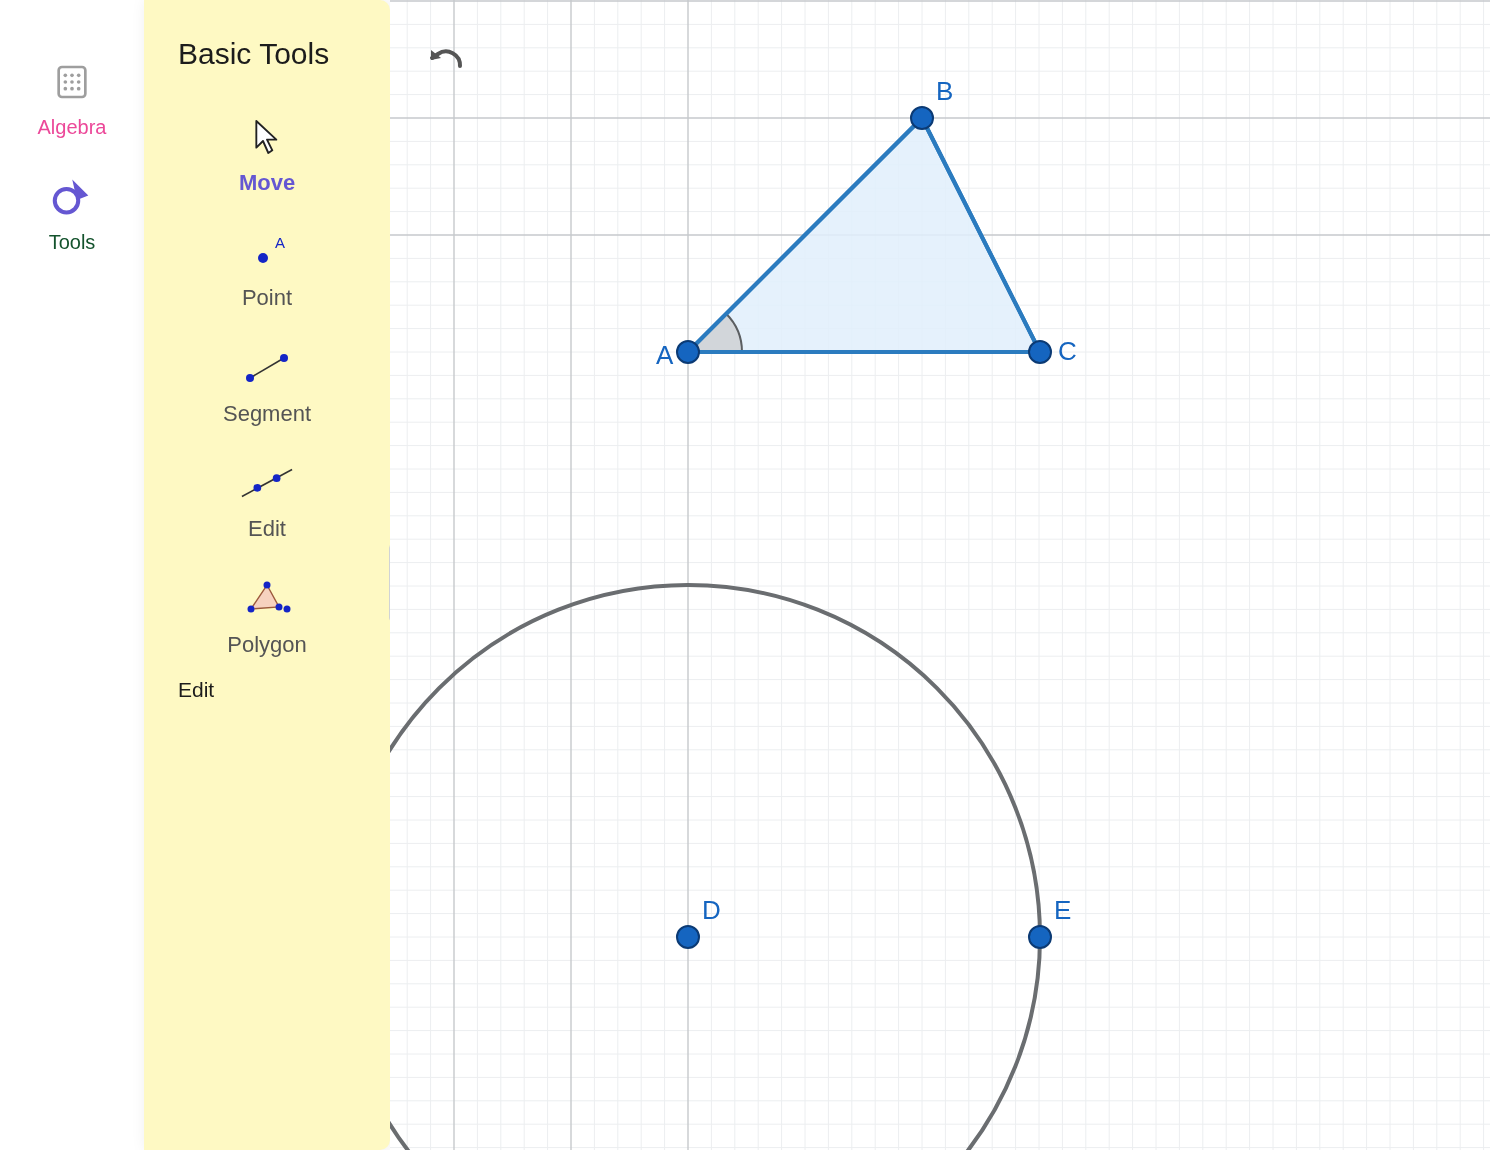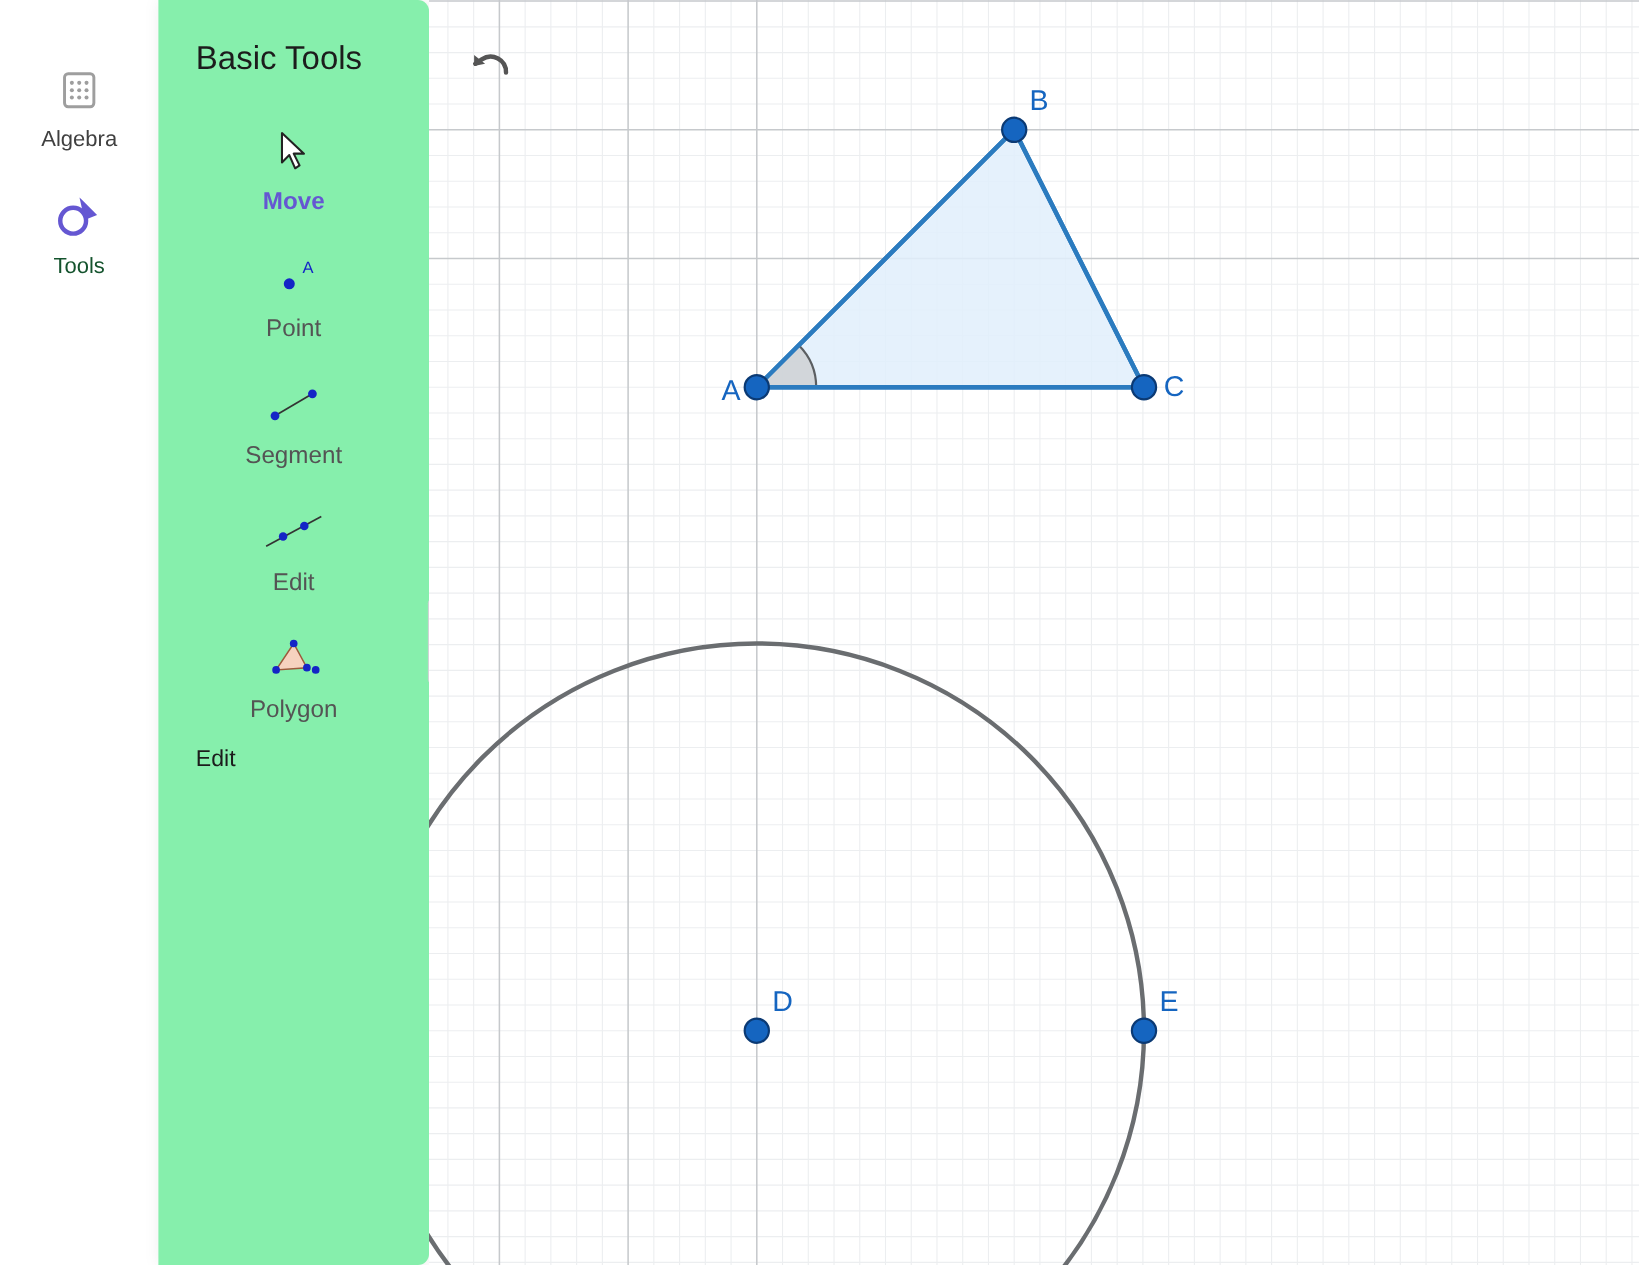--- a/index.html
+++ b/index.html
@@ -9,25 +9,25 @@
   .rail {
     position: absolute; left: 0; top: 0; width: 144px; height: 100%;
     background: #fff;
     display: flex; flex-direction: column; align-items: center; gap: 36px; padding-top: 60px;
   }
   .rail-item { display:flex; flex-direction:column; align-items:center; gap:12px; cursor:pointer;}
   .rail-item .icon { width:44px; height:44px; display:flex; align-items:center; justify-content:center;}
   .rail-label { font-size:20px; font-weight:400; }
   .rail-item.active .rail-label { color:#14532d; }
   .rail-item.active .icon svg { stroke:#6557d2; fill:#6557d2; }
-  .rail-item.inactive { color:#404040; }
+  .rail-item.inactive { color:#ec4899; }
   
   .toolpanel {
     position:absolute; left:144px; top:0; width:246px; height:100%;
-    background:#86efac; border-radius:0 10px 10px 0;
+    background:#fef9c3; border-radius:0 10px 10px 0;
     box-shadow: 2px 0 16px rgba(0,0,0,0.08);
     padding: 34px 0 0 0;
   }
   .toolpanel .panel-title { font-size:30px; line-height:1.35; color:#1c1c1c; padding-left:34px; padding-right:24px; margin-bottom:20px;}
   .toolpanel .section-title { font-size:21px; color:#1c1c1c; padding-left:34px; margin-top:6px;}
   .tool-list { display:flex; flex-direction:column; align-items:center; }
   .tool {
     width:100%; display:flex; flex-direction:column; align-items:center; justify-content:center;
     padding:18px 10px 14px 10px; cursor:pointer;
   }

